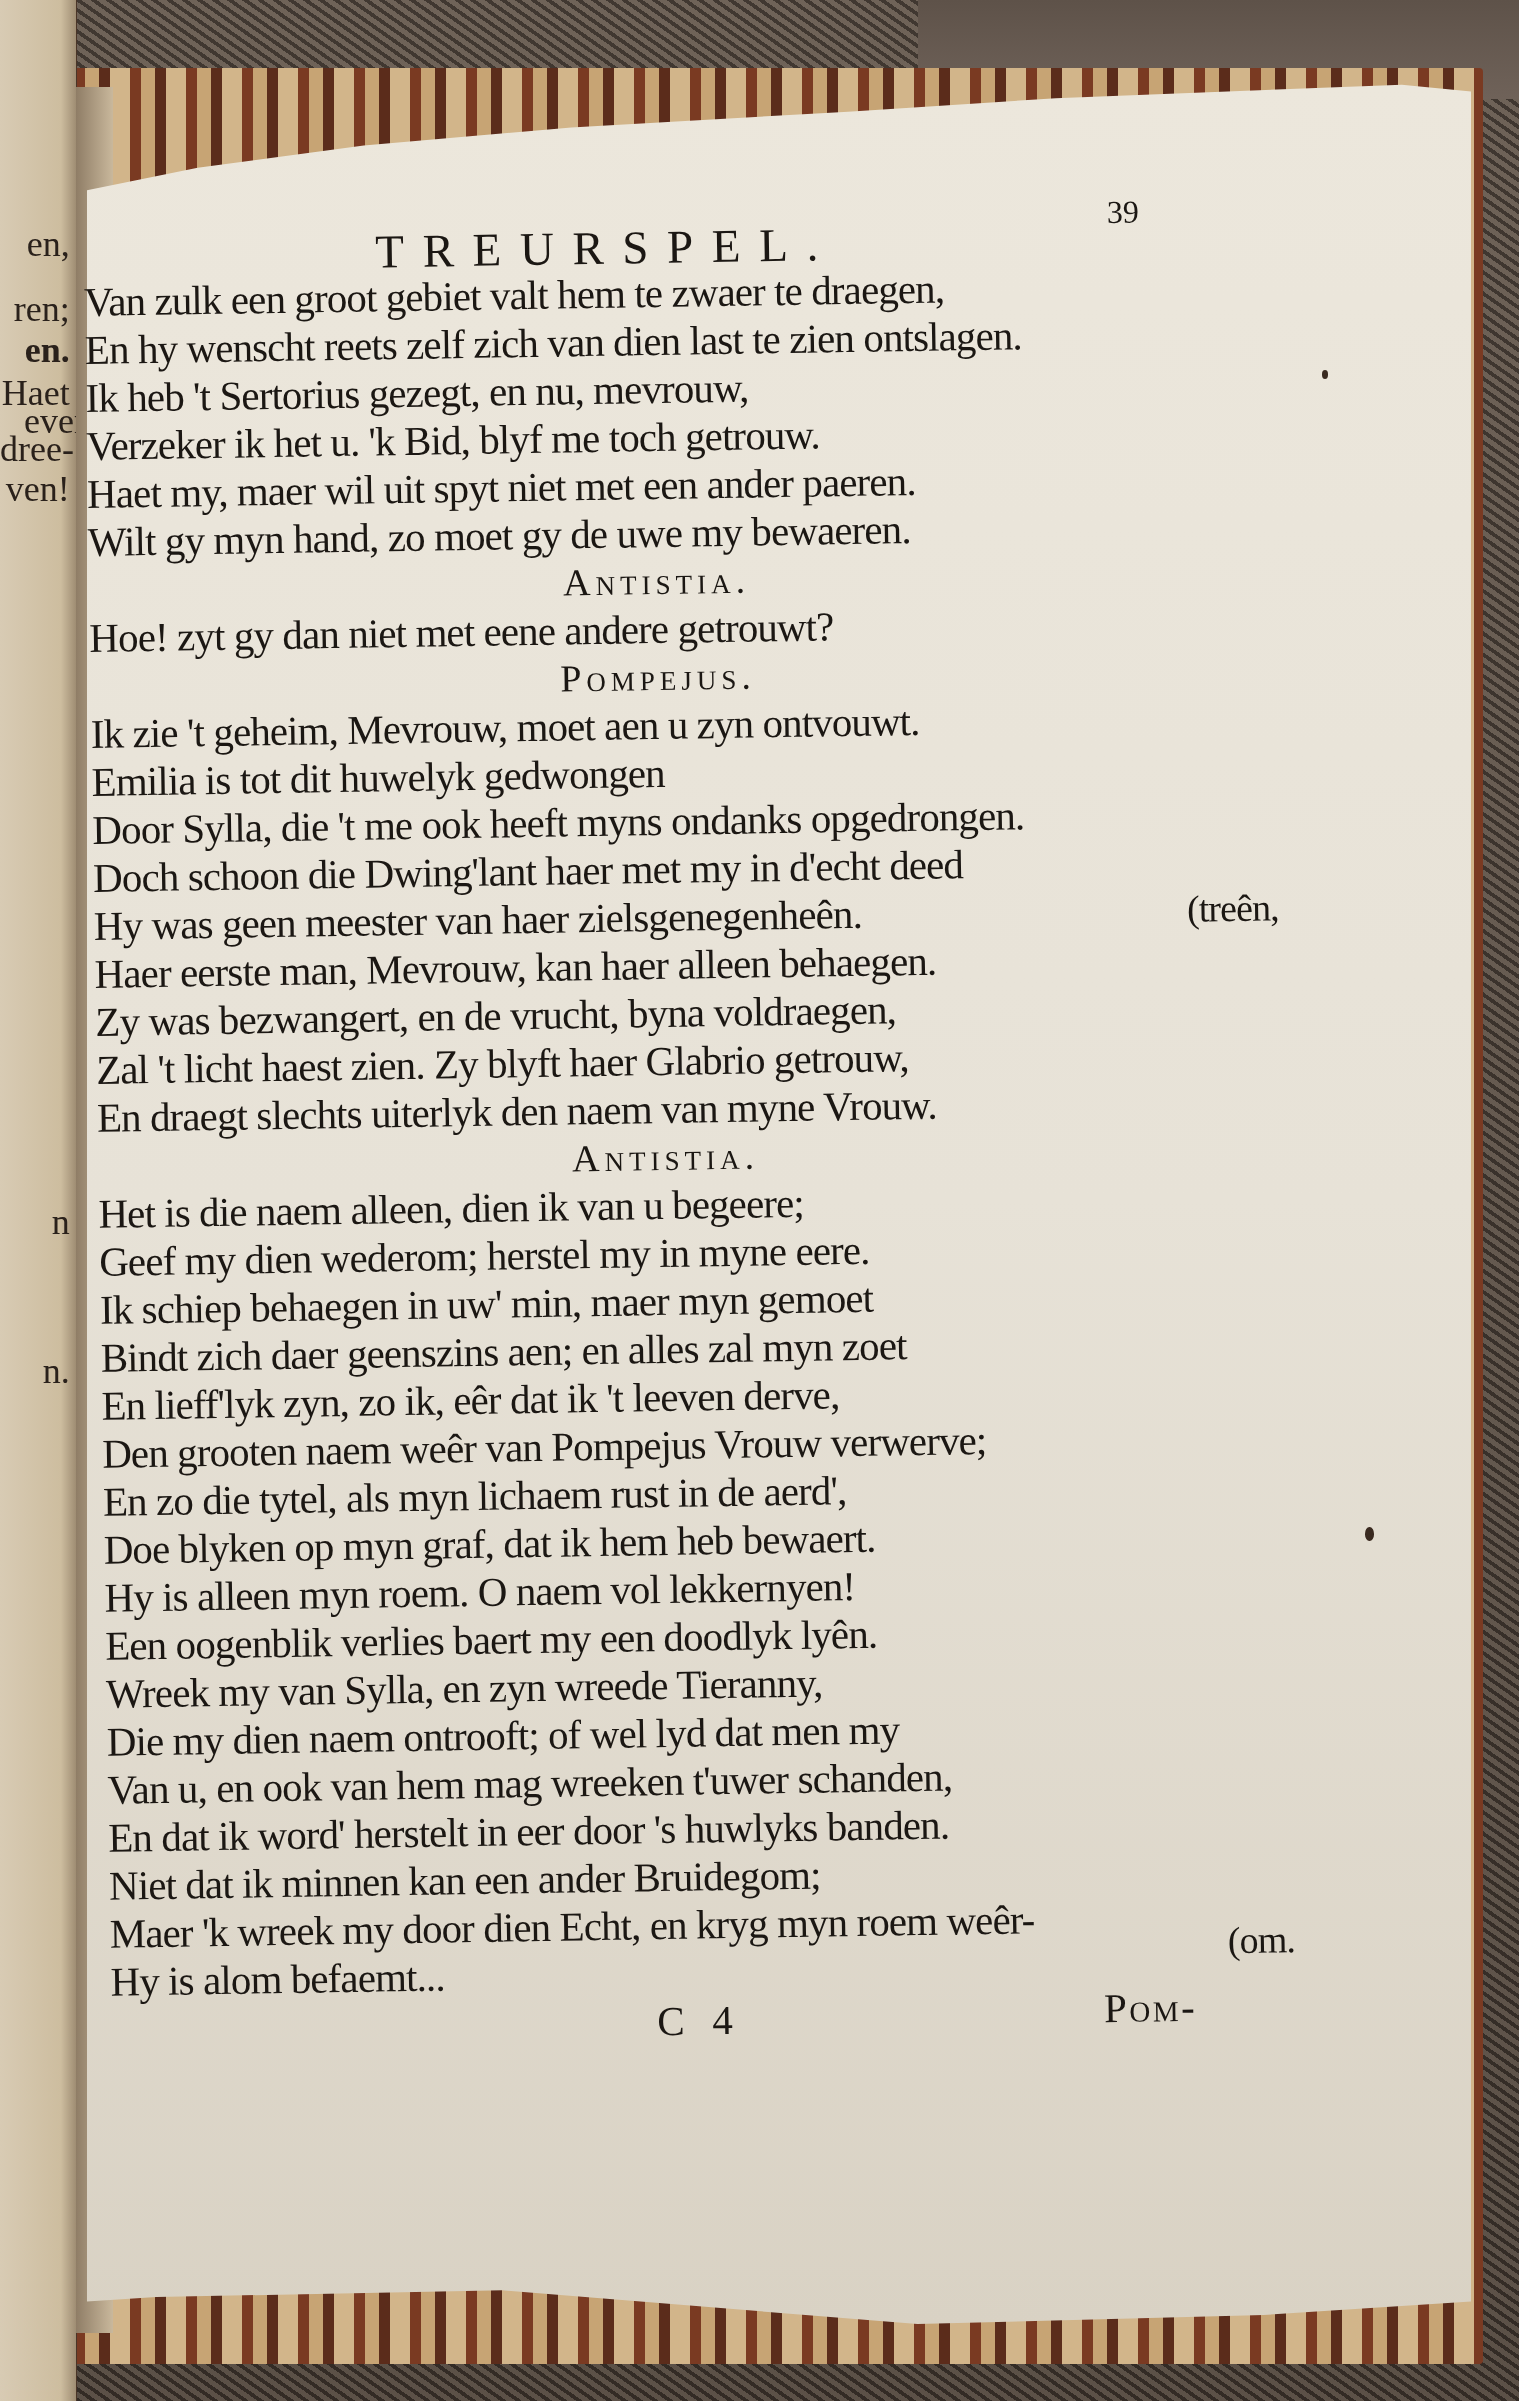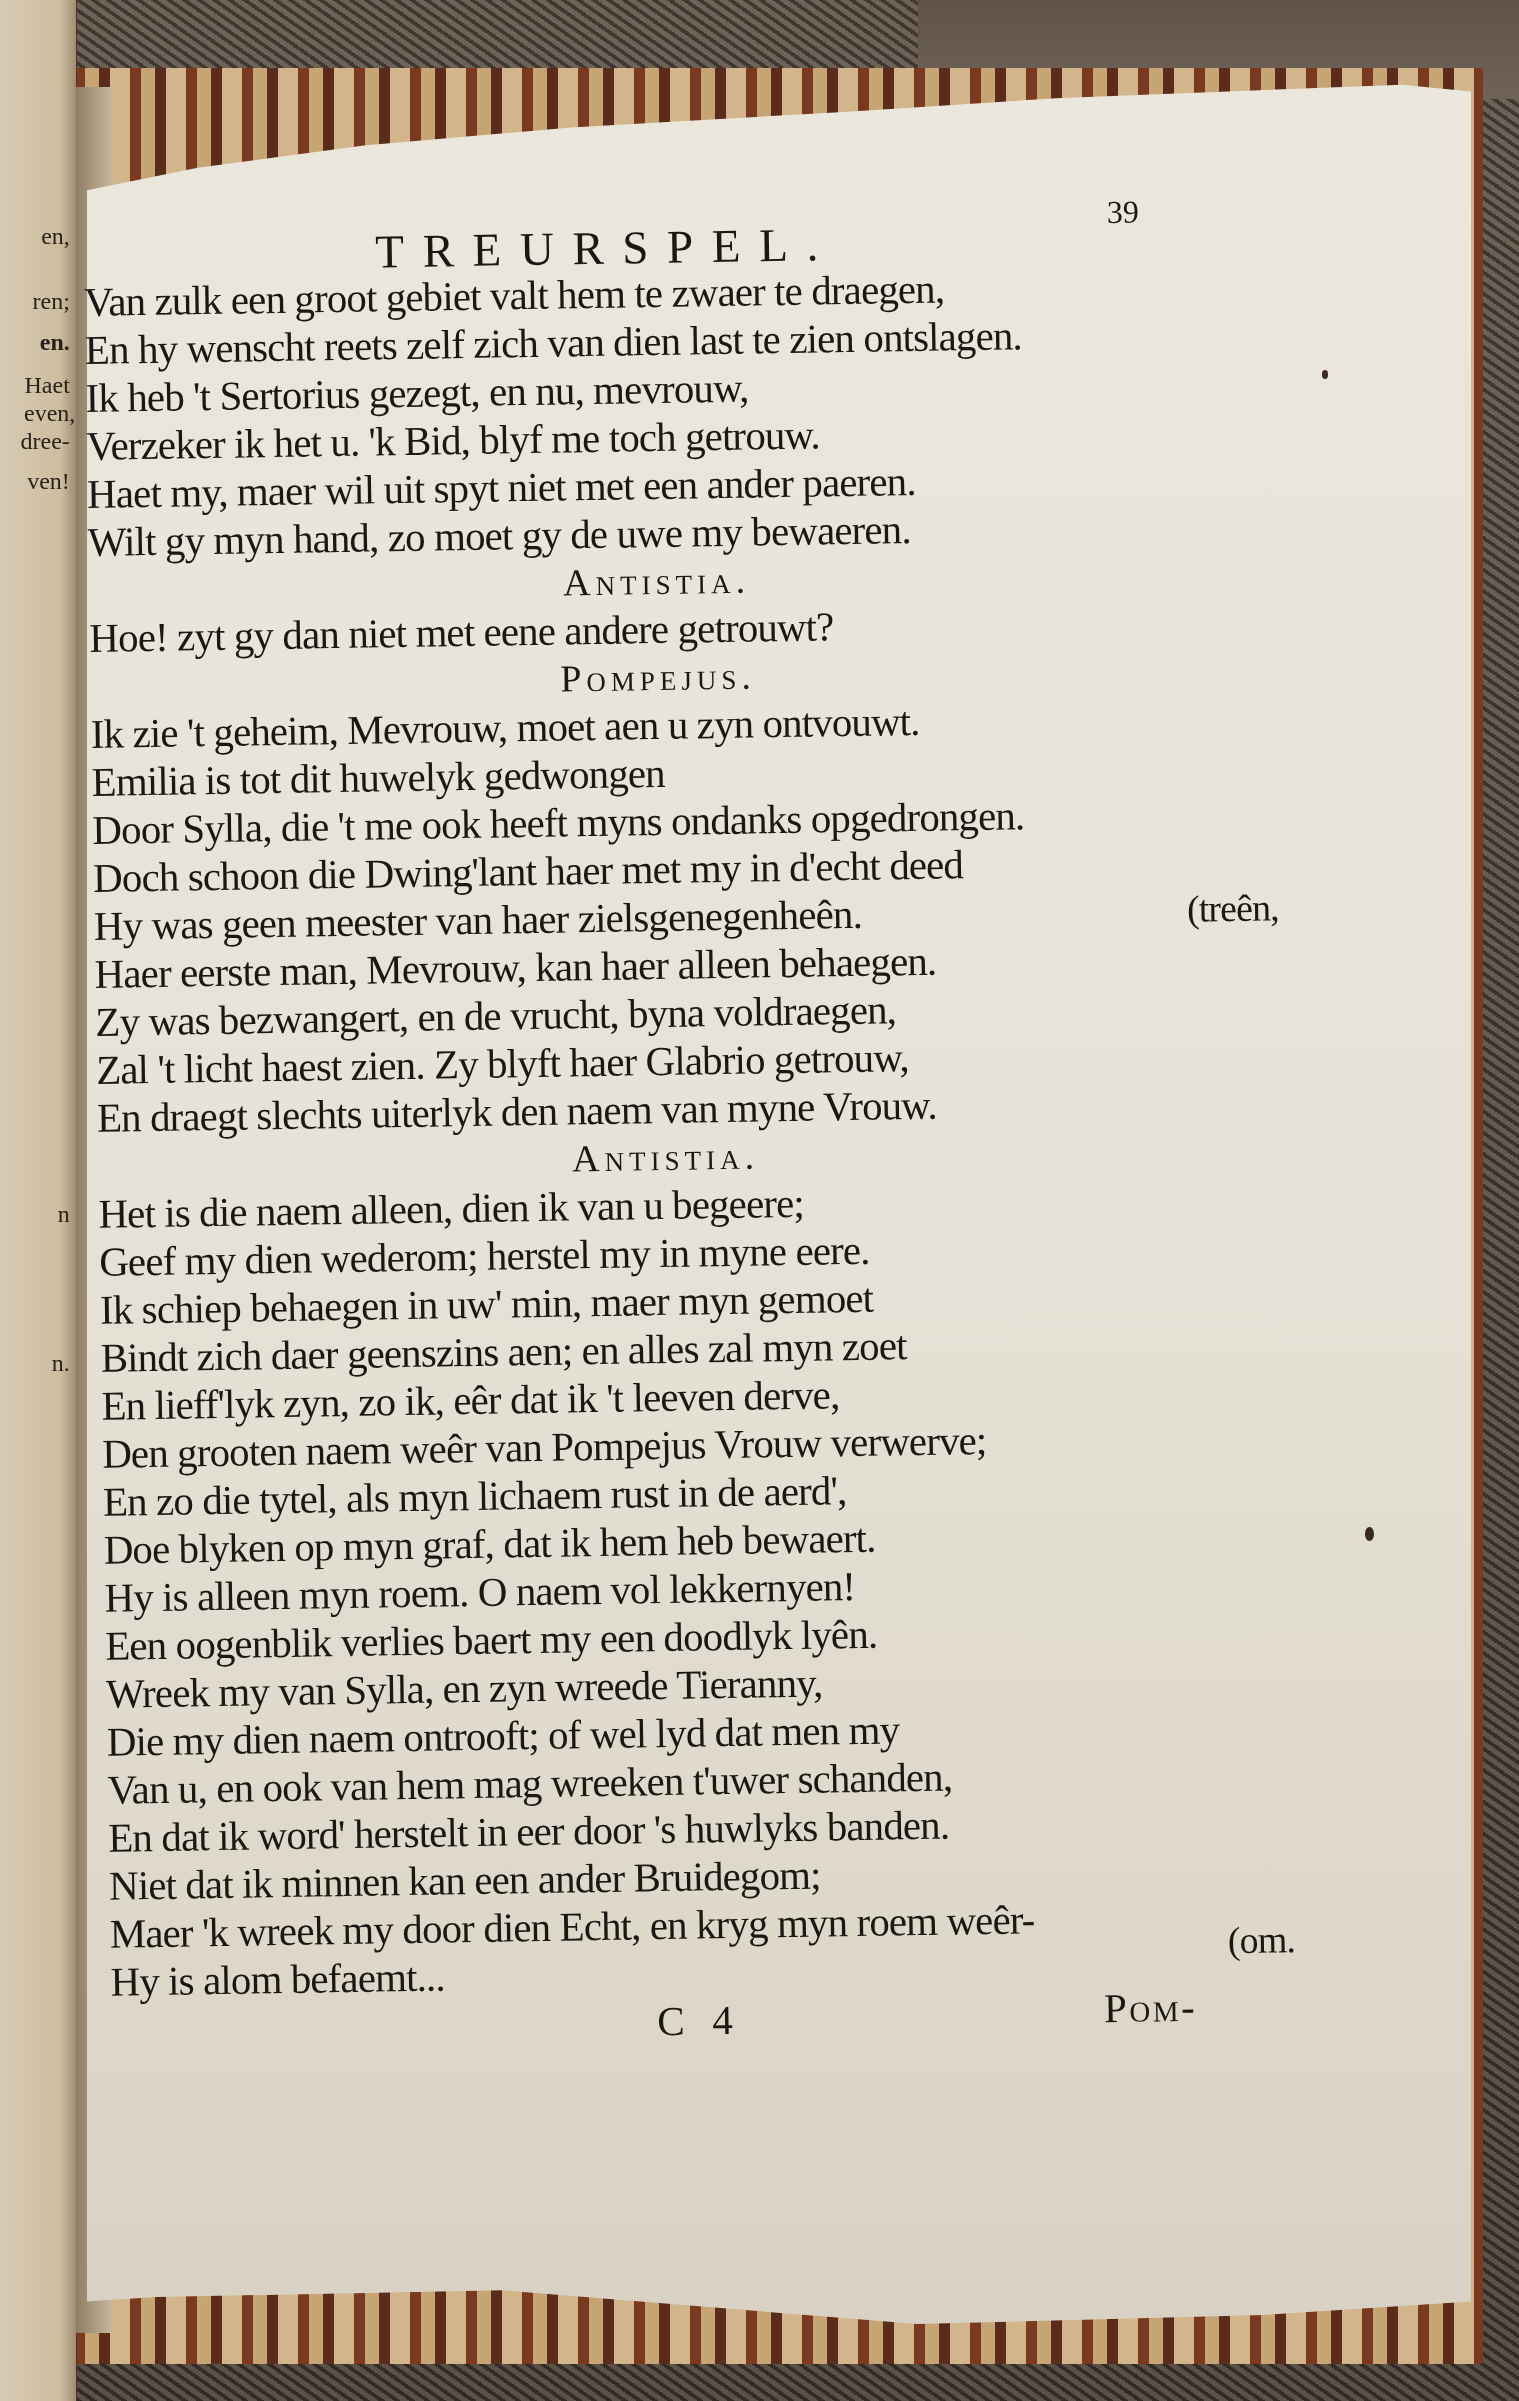--- a/index.html
+++ b/index.html
@@ -27,21 +27,21 @@
     border-radius:3.7px;
   }
   
   .left-page {
     position:absolute; left:0; top:0; width:76px; height:2401px;
     background:linear-gradient(90deg,#d8cbb4 0%,#cdbd9f 80%,#9f8d73 100%);
     border-right:1.9px solid #4a3527;
   }
   .left-frag {
     position:absolute; left:0; width:76px; text-align:right;
-    font-size:24px; color:#2a211b; padding-right:6.2px; box-sizing:border-box;
+    font-size:36px; color:#2a211b; padding-right:6.2px; box-sizing:border-box;
     white-space:nowrap; overflow:hidden;
   }
   
   .gutter {
     position:absolute; left:76px; top:87px; width:37px; height:2246px;
     background:linear-gradient(90deg,#8f7d66,#c9b89c);
   }
   
   .page {
     position:absolute; left:87px; top:78px; width:1384px; height:2246px;

